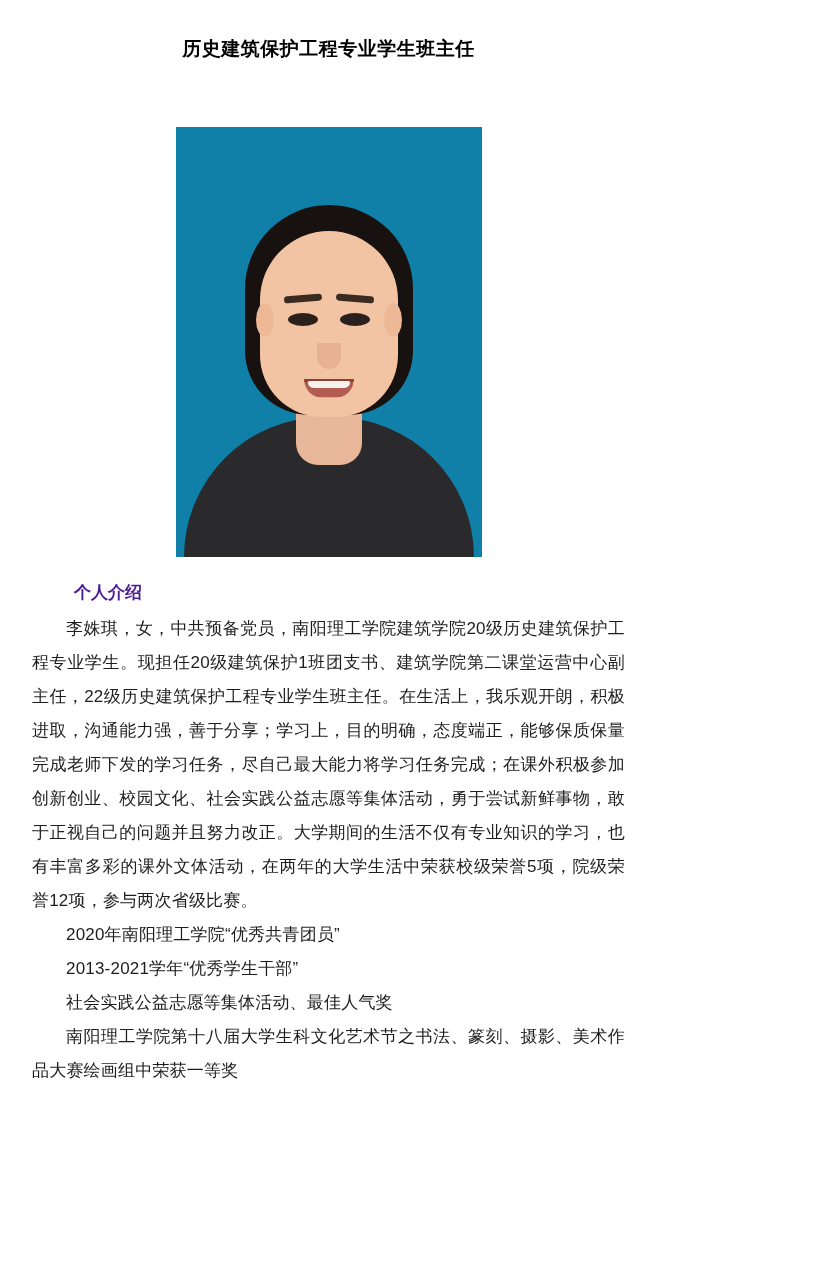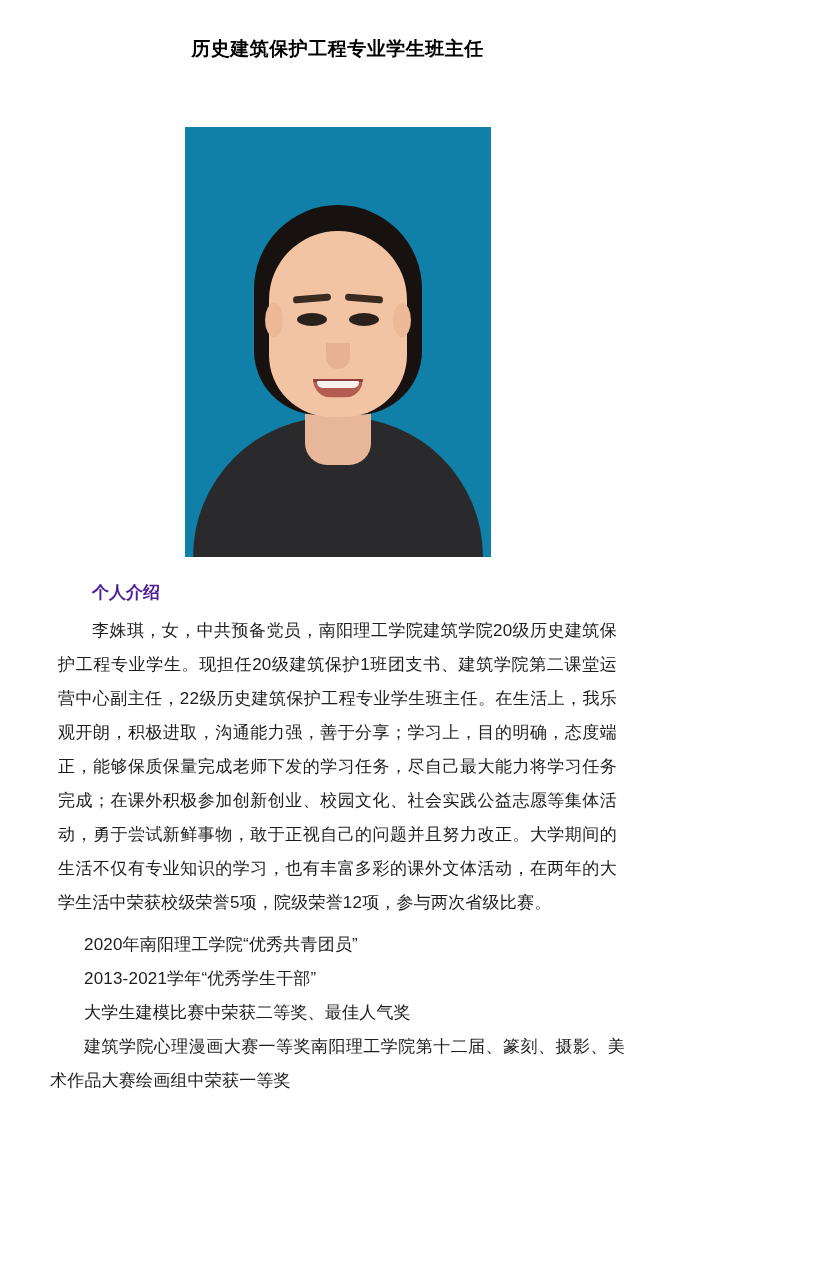--- a/index.html
+++ b/index.html
@@ -11,21 +11,21 @@
     width: 828px;
     min-height: 1262px;
     font-family: "Liberation Sans", sans-serif;
     color: #1a1a1a;
     -webkit-font-smoothing: antialiased;
   }
   .page {
     width: 675px;
     min-height: 1262px;
     box-sizing: border-box;
-    padding: 28px 50px 18px 50px;
+    padding: 28px 50px 18px 32px;
     position: relative;
   }
   .doc-title {
     text-align: center;
     font-size: 19px;
     font-weight: bold;
     letter-spacing: 0.5px;
     color: #000000;
     margin: 8px 0 0 0;
     line-height: 1.4;
@@ -150,21 +150,21 @@
     color: #4c1d95;
     margin: 18px 0 6px 42px;
     line-height: 1.6;
   }
   .intro-head { margin-top: 22px; }
   .body-text {
     font-size: 17px;
     line-height: 2.0;
     color: #1d1d1d;
     text-align: justify;
-    margin: 8px;
+    margin: 0;
     text-indent: 2em;
     letter-spacing: 0.2px;
   }
   .honors {
     list-style: none;
     margin: 0;
     padding: 0;
   }
   .honors li {
     font-size: 17px;
@@ -199,17 +199,17 @@
       <div class="p-teeth"></div>
     </div>
   </div>
 
   <h2 class="section-head intro-head">个人介绍</h2>
   <p class="body-text">李姝琪，女，中共预备党员，南阳理工学院建筑学院20级历史建筑保护工程专业学生。现担任20级建筑保护1班团支书、建筑学院第二课堂运营中心副主任，22级历史建筑保护工程专业学生班主任。在生活上，我乐观开朗，积极进取，沟通能力强，善于分享；学习上，目的明确，态度端正，能够保质保量完成老师下发的学习任务，尽自己最大能力将学习任务完成；在课外积极参加创新创业、校园文化、社会实践公益志愿等集体活动，勇于尝试新鲜事物，敢于正视自己的问题并且努力改正。大学期间的生活不仅有专业知识的学习，也有丰富多彩的课外文体活动，在两年的大学生活中荣获校级荣誉5项，院级荣誉12项，参与两次省级比赛。</p>
 
   <ul class="honors">
     <li>2020年南阳理工学院“优秀共青团员”</li>
     <li>2013-2021学年“优秀学生干部”</li>
-    <li>大学生建模比赛中荣获二等奖、最佳人气奖</li>
-    <li>建筑学院心理漫画大赛一等奖南阳理工学院第十二届、篆刻、摄影、美术作品大赛绘画组中荣获一等奖</li>
+    <li>社会实践公益志愿等集体活动、最佳人气奖</li>
+    <li>南阳理工学院第十八届大学生科文化艺术节之书法、篆刻、摄影、美术作品大赛绘画组中荣获一等奖</li>
   </ul>
 
 </div>
 
 </body></html>

